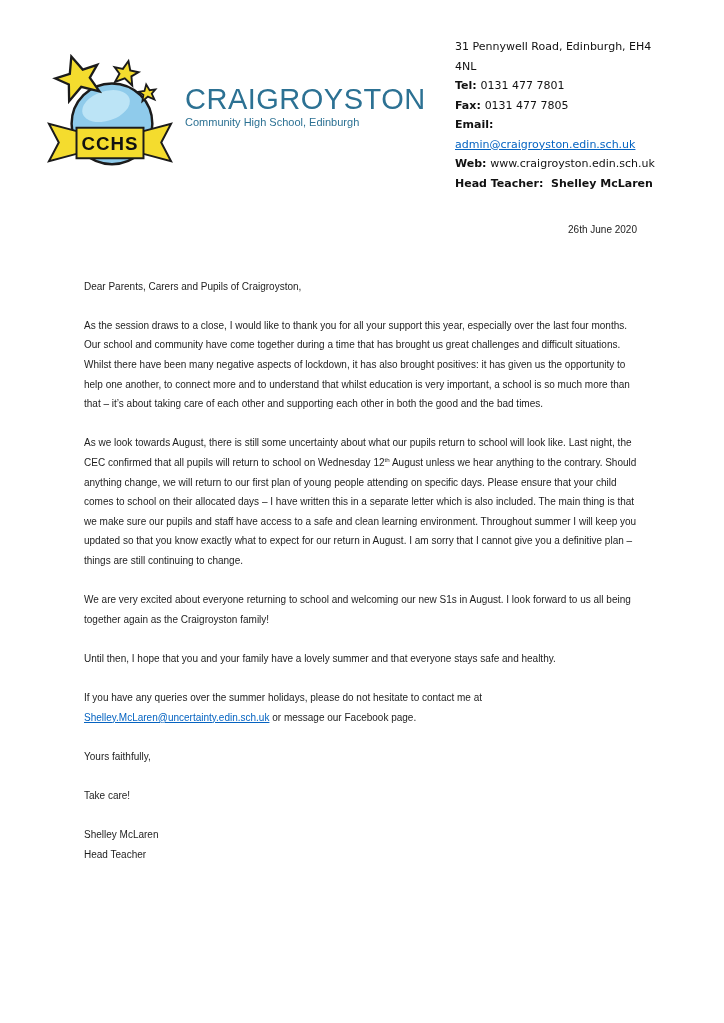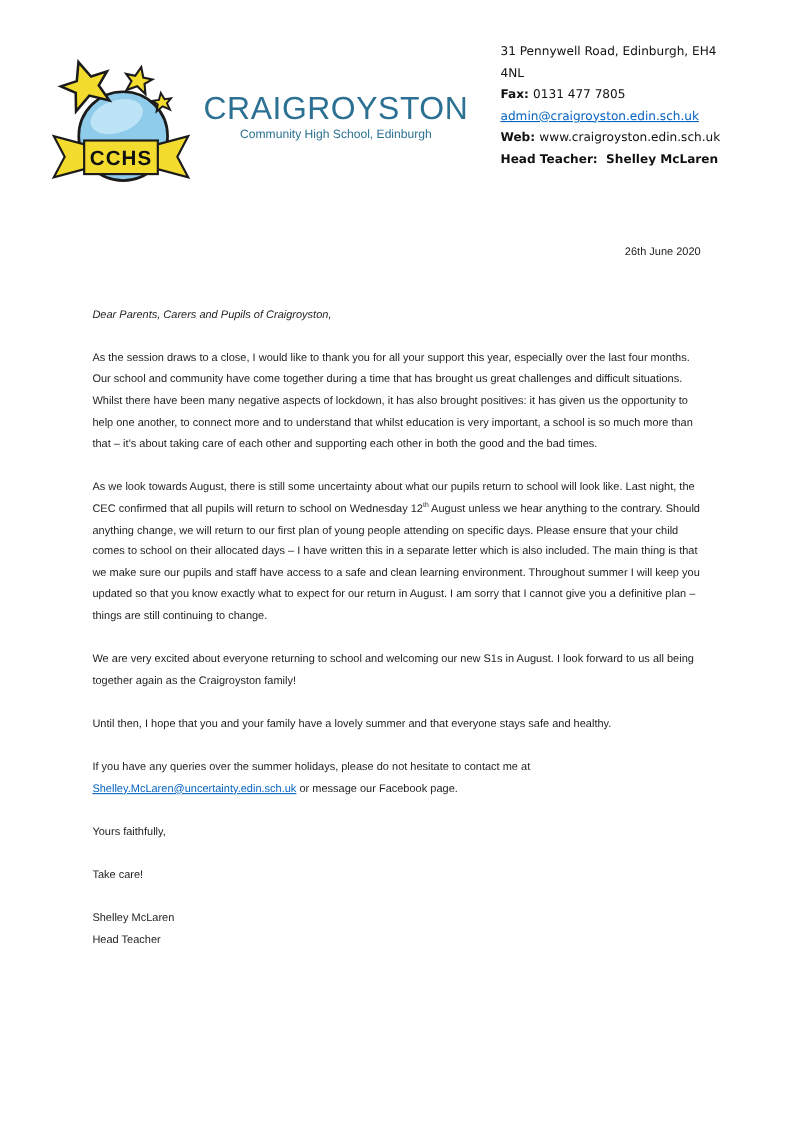--- a/index.html
+++ b/index.html
@@ -8,34 +8,34 @@
   }
   *{box-sizing:border-box;}
   html,body{margin:0;padding:0;background:#ffffff;}
   .page{
     position:relative;width:724px;height:1023px;background:#ffffff;
     overflow:hidden;font-family:"Liberation Sans",sans-serif;color:var(--ink);
   }
   
   .logo-row{position:absolute;top:48px;left:45px;display:flex;align-items:flex-start;}
   .logo-svg{width:130px;height:124px;display:block;}
-  .name-block{margin:36px 0 0 10px;color:var(--brand);text-align:center;}
+  .name-block{margin:36px 0 0 10px;color:var(--brand);}
   .school-name{font-size:29px;line-height:1.05;letter-spacing:0.5px;font-weight:400;}
   .school-sub{font-size:11px;line-height:1.25;margin-top:2px;}
   .contact{
     position:absolute;top:37px;left:455px;width:252px;
     font-family:"DejaVu Sans",sans-serif;font-size:11px;line-height:19.5px;color:#111;
   }
   .contact-line{white-space:pre-wrap;}
   .contact strong{font-weight:bold;}
   a{color:var(--link);}
   
   .letter{position:absolute;top:220px;left:84px;width:553px;font-size:10px;line-height:19.6px;color:var(--ink);}
   .date-line{text-align:right;margin:0 0 37px 0;}
-  .salutation{margin:0 0 19.6px 0;font-style:italic;}
+  .salutation{margin:0 0 19.6px 0;}
   .para{margin:0 0 19.6px 0;}
   sup{font-size:0.62em;line-height:0;}
   .signature .sig-line{line-height:19.6px;}
 </style>
 </head>
 <body>
 
 <div class="page">
 
   <div class="logo-row">
@@ -52,21 +52,23 @@
     </svg>
     <div class="name-block">
       <div class="school-name">CRAIGROYSTON</div>
       <div class="school-sub">Community High School, Edinburgh</div>
     </div>
   </div>
 
   <div class="contact">
       <div class="contact-line"><span>31 Pennywell Road, Edinburgh, EH4</span></div>
       <div class="contact-line"><span>4NL</span></div>
+      <div class="contact-line"><strong>Tel: </strong><span>0131 477 7801</span></div>
       <div class="contact-line"><strong>Fax: </strong><span>0131 477 7805</span></div>
+      <div class="contact-line"><strong>Email:</strong></div>
       <div class="contact-line"><a href="#">admin@craigroyston.edin.sch.uk</a></div>
       <div class="contact-line"><strong>Web: </strong><span>www.craigroyston.edin.sch.uk</span></div>
       <div class="contact-line"><strong>Head Teacher:  Shelley McLaren</strong></div>
     </div>
 
   <div class="letter">
     <div class="date-line">26th June 2020</div>
     <div class="salutation">Dear Parents, Carers and Pupils of Craigroyston,</div>
     <div>
         <p class="para"><span>As the session draws to a close, I would like to thank you for all your support this year, especially over the last four months. Our school and community have come together during a time that has brought us great challenges and difficult situations. Whilst there have been many negative aspects of lockdown, it has also brought positives: it has given us the opportunity to help one another, to connect more and to understand that whilst education is very important, a school is so much more than that – it’s about taking care of each other and supporting each other in both the good and the bad times.</span></p>

